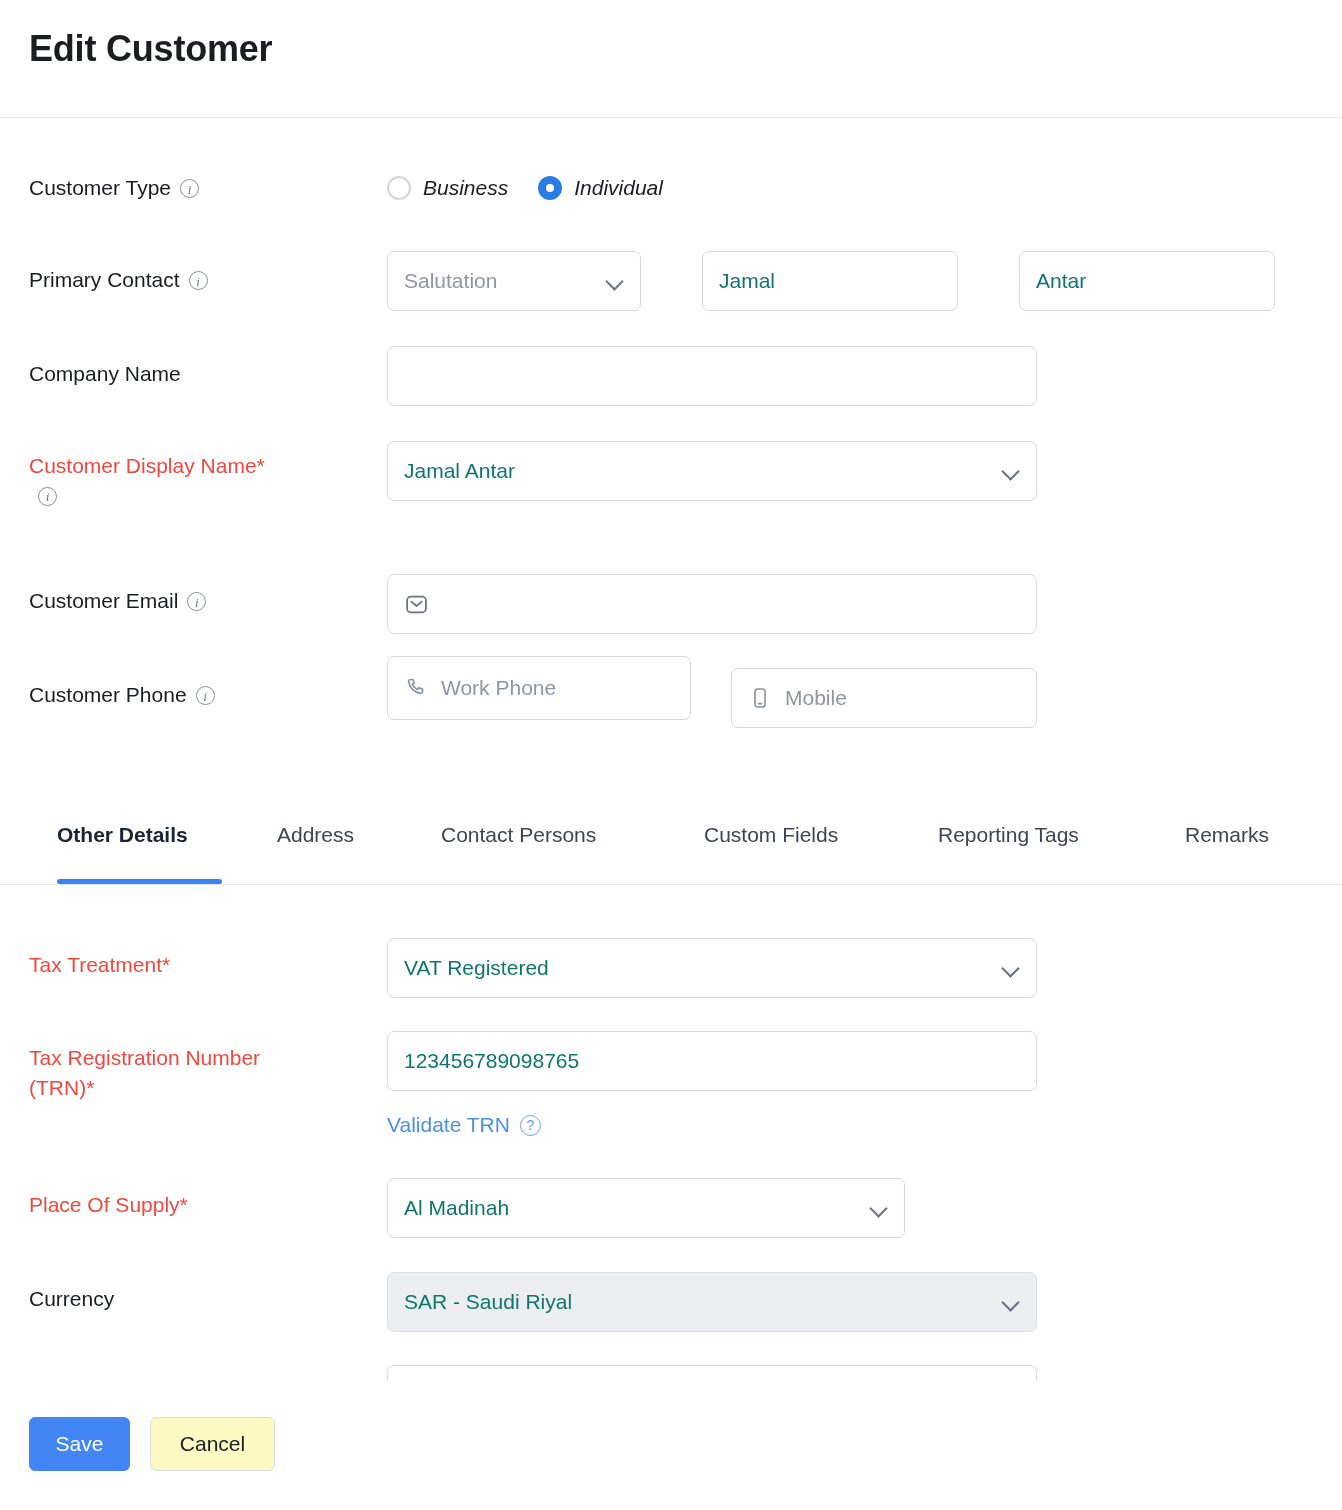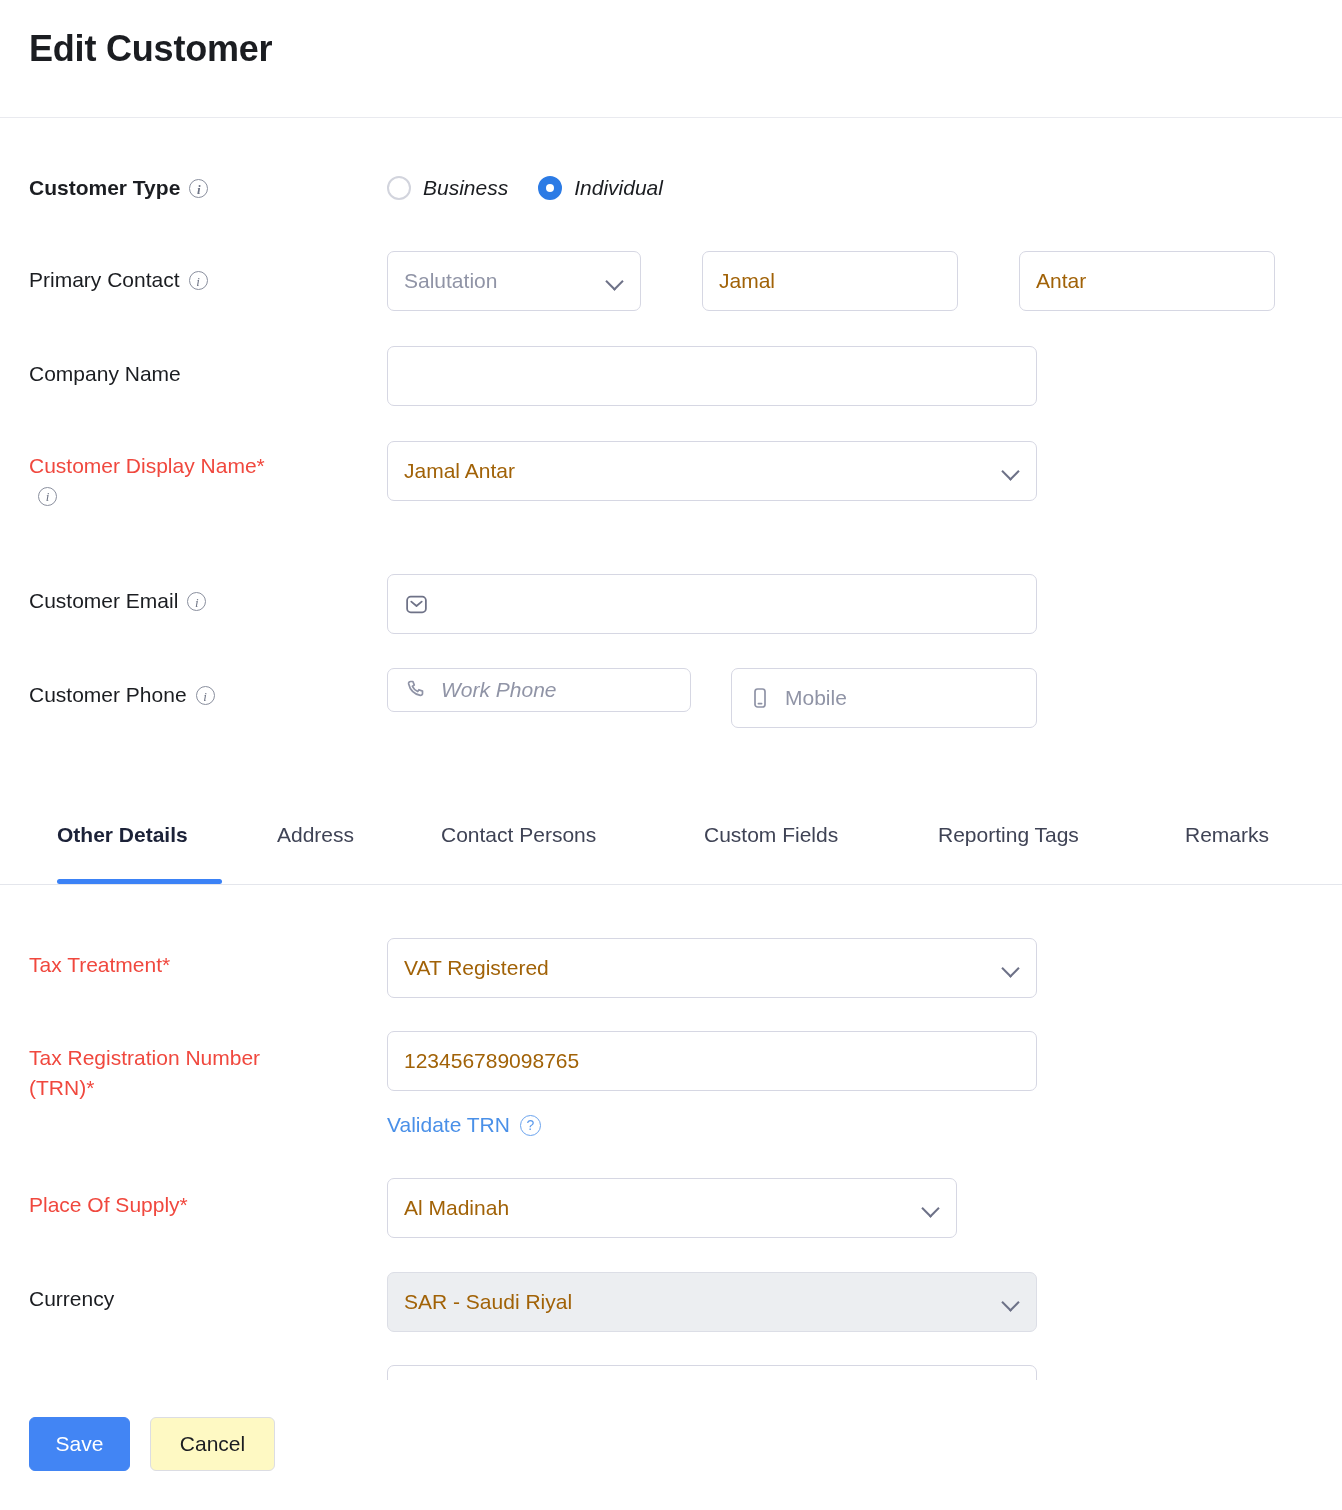--- a/index.html
+++ b/index.html
@@ -68,21 +68,21 @@
     color: #6e7485; line-height: 1;
   }
 
   
   .ctl {
     position: absolute;
     border: 1px solid #d6d7e3;
     border-radius: 7px;
     background: #fff;
     font-size: 21px;
-    color: #a16207;
+    color: #0f766e;
     display: flex;
     align-items: center;
     padding: 0 16px;
   }
   .ctl.ph { color: #9094a6; }
   .ctl.disabled { background: #eceef1; border-color: #dcdee6; }
 
   .ctl .val { flex: 1 1 auto; overflow: hidden; white-space: nowrap; }
 
   .chev {
@@ -205,21 +205,21 @@
 <div class="page">
 
   <div class="header">
     <div class="header-title">Edit Customer</div>
   </div>
 
   <div class="body-scroll">
     <div class="form-inner">
 
       <div class="row">
-        <div class="lbl" style="left:29px; top:55px;font-weight:bold;"><span>Customer Type</span><span class="info-i"></span></div>
+        <div class="lbl" style="left:29px; top:55px;"><span>Customer Type</span><span class="info-i"></span></div>
         <div class="radio-group" style="left:387px; top:58px;">
           <span class="radio"></span>
           <span class="radio-label">Business</span>
           <span class="radio on"></span>
           <span class="radio-label">Individual</span>
         </div>
       </div>
 
       <div class="row">
         <div class="lbl" style="left:29px; top:147px;"><span>Primary Contact</span><span class="info-i"></span></div>
@@ -258,21 +258,21 @@
               <rect x="3" y="4.5" width="18" height="15" rx="3.5"></rect>
               <path d="M7 9.2l5 4.2 5-4.2" stroke-linecap="round" stroke-linejoin="round"></path>
             </svg>
           </span>
           <span class="val"></span>
         </div>
       </div>
 
       <div class="row">
         <div class="lbl" style="left:29px; top:562px;"><span>Customer Phone</span><span class="info-i"></span></div>
-        <div class="ctl ph" style="left:387px; top:550px; width:304px; height:44px;font-style:italic;">
+        <div class="ctl ph" style="left:387px; top:538px; width:304px; height:64px;">
           <span class="in-icon">
             <svg width="24" height="24" viewBox="0 0 24 24" fill="none" stroke="#8f93a6" stroke-width="1.7" stroke-linecap="round" stroke-linejoin="round">
               <path d="M6.6 3.5h2.3l1.4 3.6-1.9 1.2a11.5 11.5 0 0 0 5.3 5.3l1.2-1.9 3.6 1.4v2.3a2 2 0 0 1-2.2 2A15.6 15.6 0 0 1 4.6 5.7a2 2 0 0 1 2-2.2z"></path>
             </svg>
           </span>
           <span class="val">Work Phone</span>
         </div>
         <div class="ctl ph" style="left:731px; top:550px; width:306px; height:60px;">
           <span class="in-icon">
             <svg width="24" height="24" viewBox="0 0 24 24" fill="none" stroke="#8f93a6" stroke-width="1.7">
@@ -308,21 +308,21 @@
           <span class="val">123456789098765</span>
         </div>
         <div class="link-row" style="left:387px; top:995px;">
           <span class="link">Validate TRN</span>
           <span class="q-mark"></span>
         </div>
       </div>
 
       <div class="row">
         <div class="lbl req" style="left:29px; top:1072px;">Place Of Supply*</div>
-        <div class="ctl" style="left:387px; top:1060px; width:570px; height:60px;">
+        <div class="ctl" style="left:387px; top:1060px; width:518px; height:60px;">
           <span class="val">Al Madinah</span>
           <span class="chev"></span>
         </div>
       </div>
 
       <div class="row">
         <div class="lbl" style="left:29px; top:1166px;">Currency</div>
         <div class="ctl disabled" style="left:387px; top:1154px; width:650px; height:60px;">
           <span class="val">SAR - Saudi Riyal</span>
           <span class="chev"></span>

